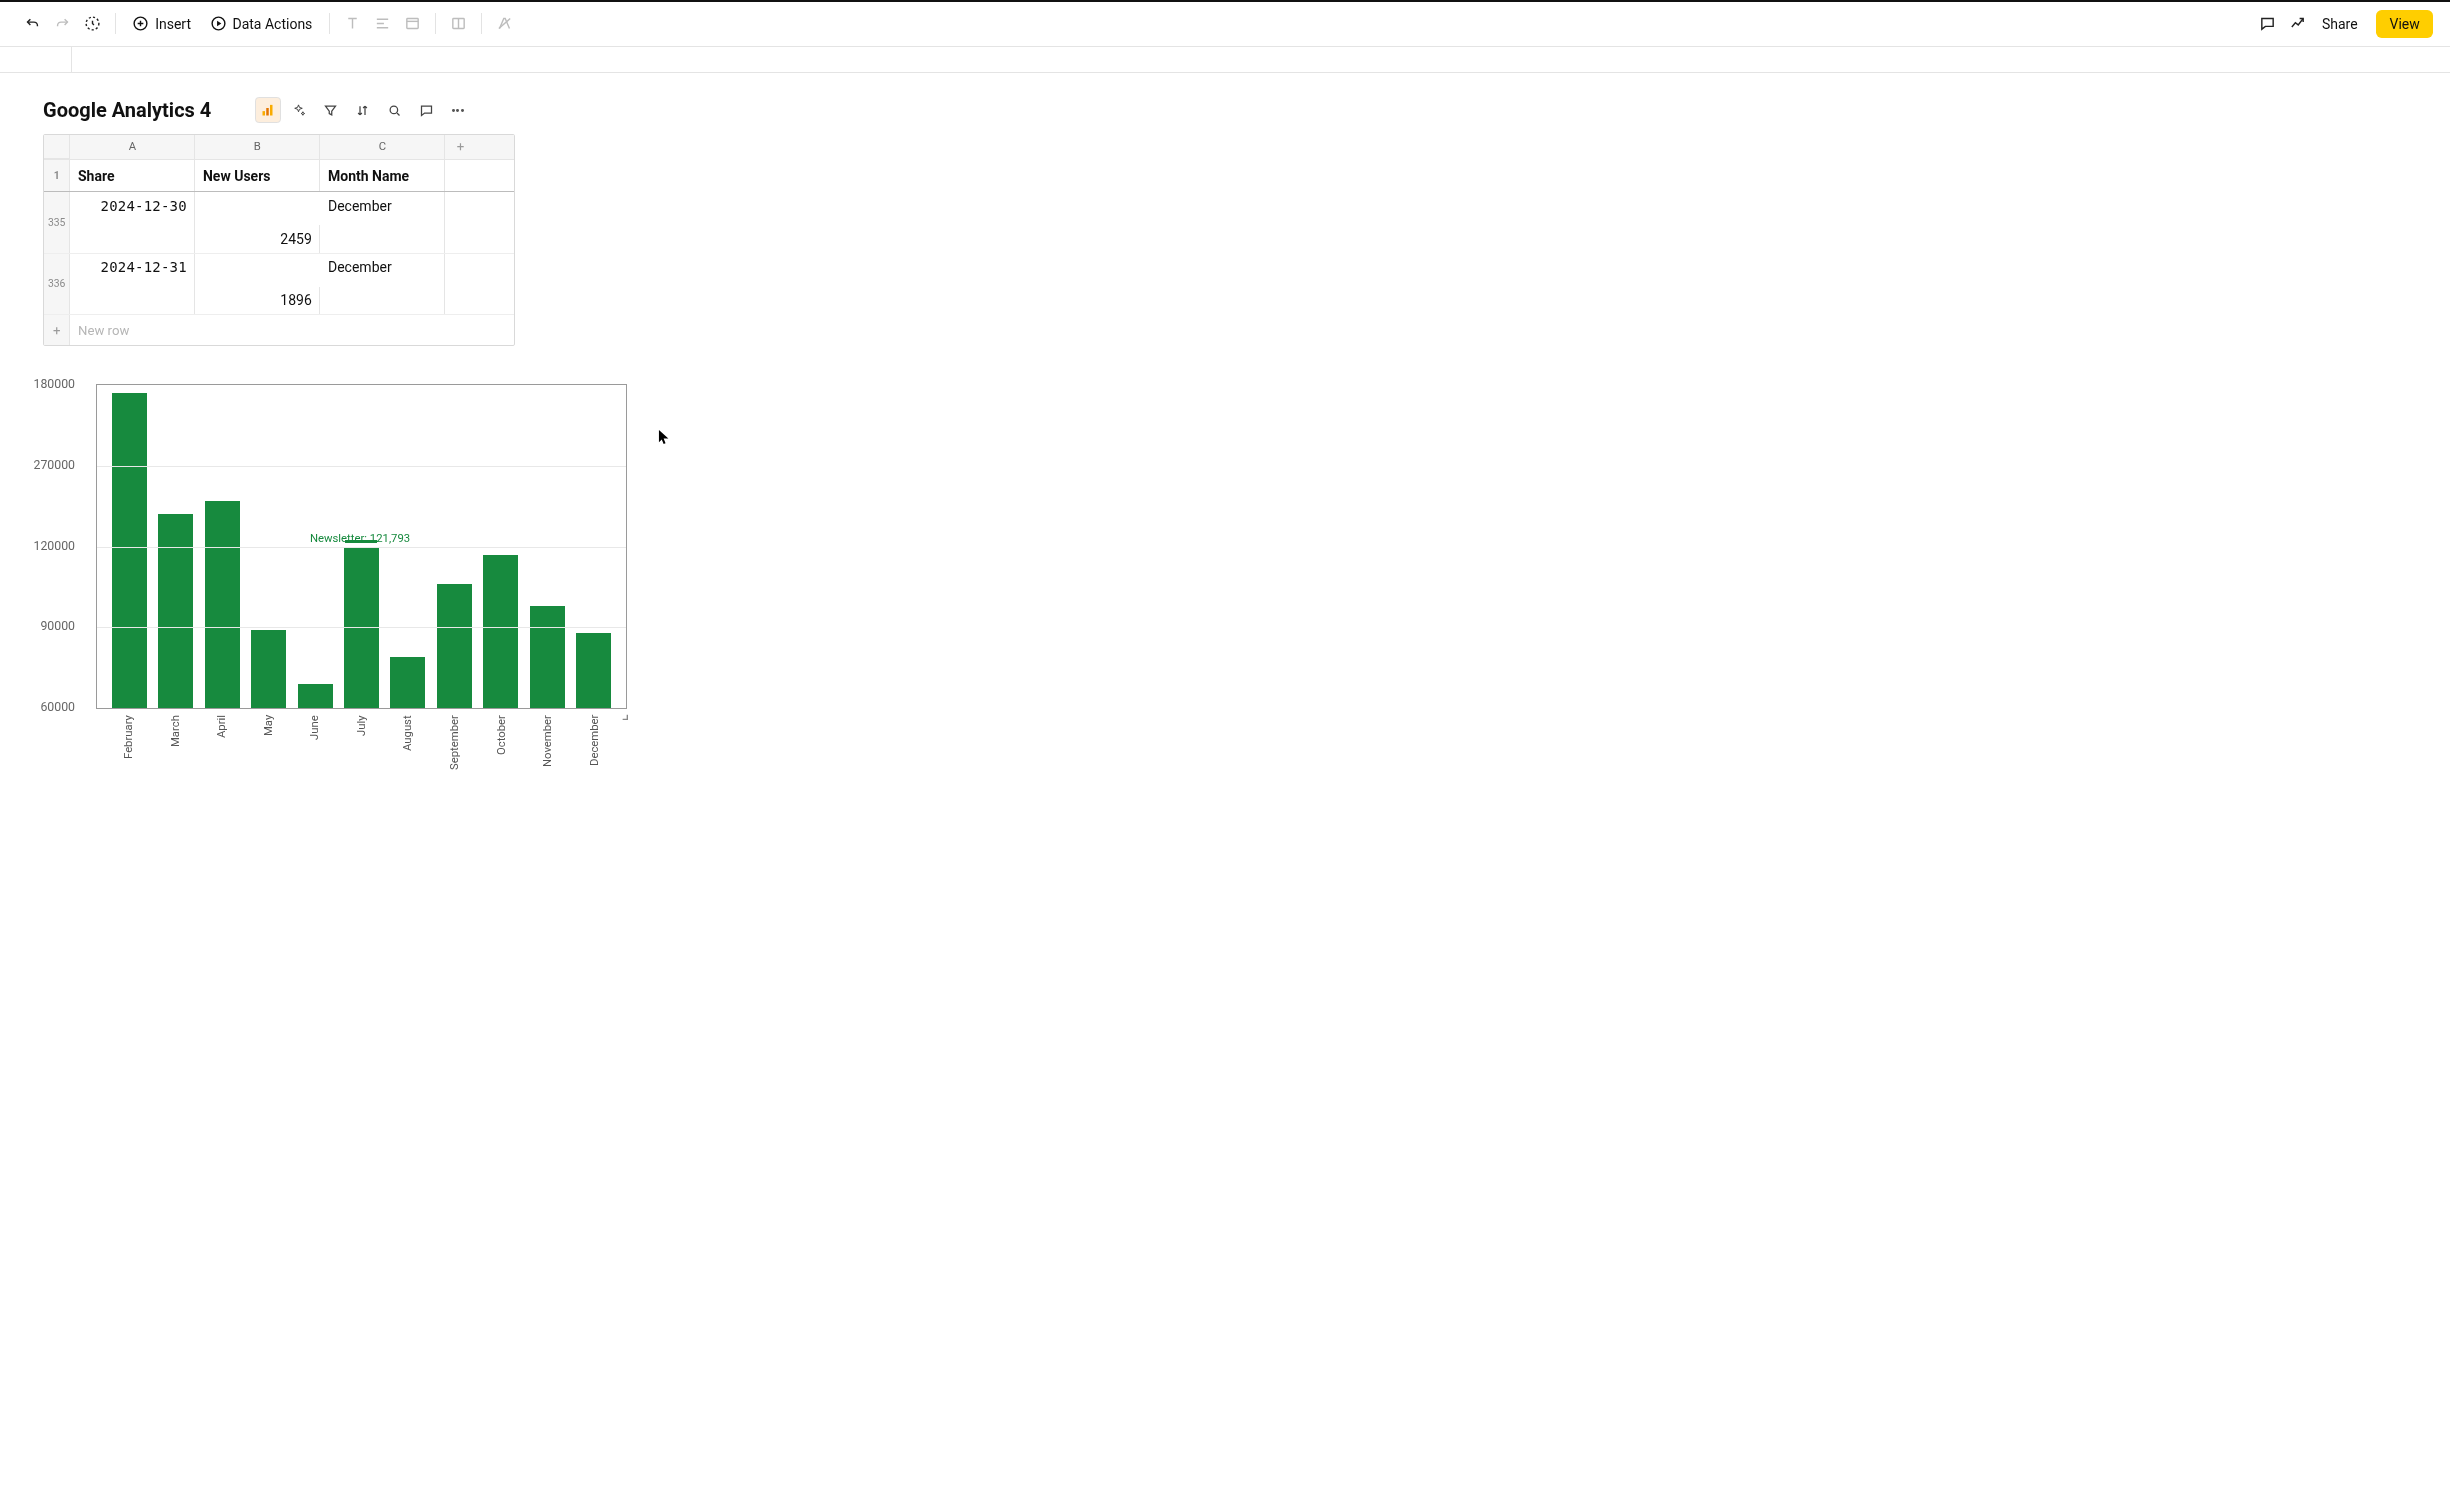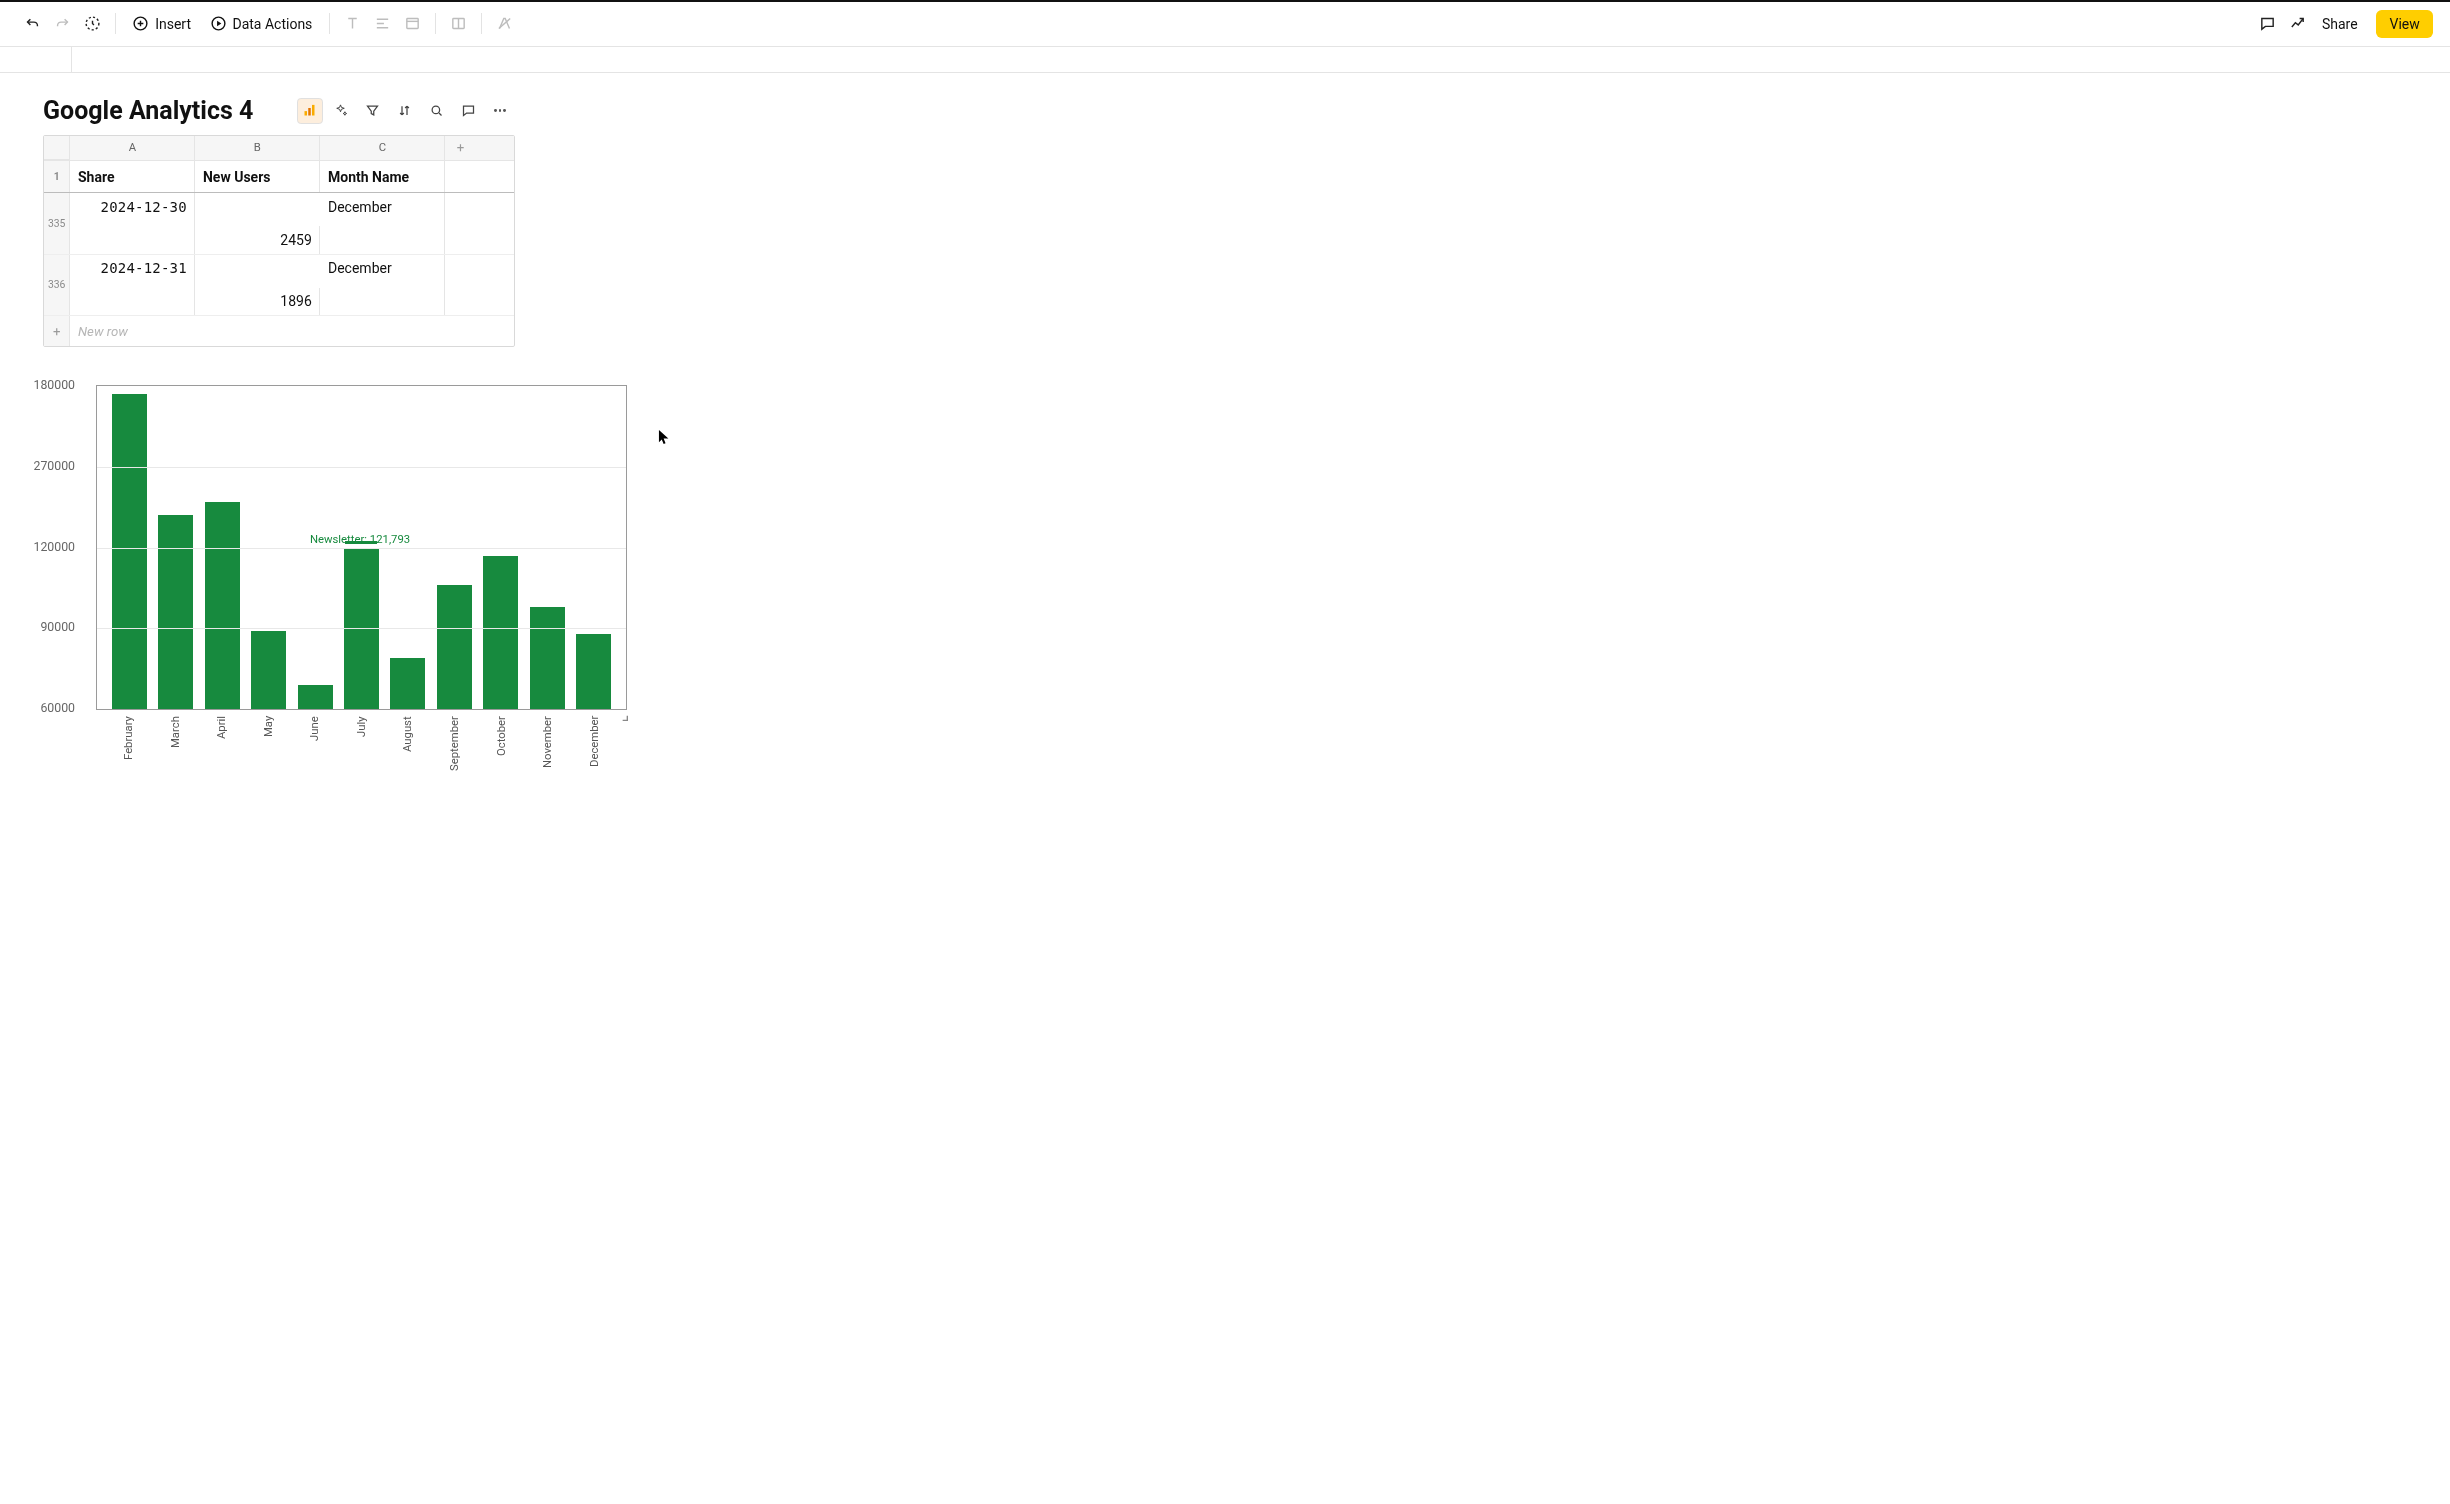--- a/index.html
+++ b/index.html
@@ -50,21 +50,21 @@
 
   
   .canvas { padding: 23px 0 38px 43px; }
 
   .block { margin-bottom: 38px; }
 
   .block-header {
     display: flex; align-items: center; gap: 9.4px;
     margin-bottom: 9.4px;
   }
-  .block-title { font-size: 25px; font-weight: 700; }
+  .block-title { font-size: 20px; font-weight: 700; }
   .block-tools { display: flex; align-items: center; gap: 3.8px; }
   .block-tool {
     width: 28px; height: 28px; display: flex; align-items: center; justify-content: center;
     border-radius: 3.8px; cursor: pointer; color: #444;
   }
   .block-tool.boxed { border: 0.9px solid #e0e0e0; }
   .block-tool svg { width: 15px; height: 15px; }
   .ga-logo {
     width: 26.4px; height: 26.4px; border-radius: 3.8px; background: #fdeedd;
     display: flex; align-items: center; justify-content: center;
@@ -87,21 +87,21 @@
   .colPlus { width: 30px; flex: none; display:flex; align-items:center; justify-content:center; }
   .colhead-row { background: #f6f6f6; border-bottom: 0.9px solid #e5e5e5; font-size: 11.3px; color: #666; }
   .colhead { text-align: center; }
   .hdr-row { font-weight: 700; border-bottom: 1.9px solid #bcbcbc; }
   .hdr-row .cell { padding: 7.6px 7.6px; font-size: 14px;}
   .data-row { border-bottom: 0.9px solid #eee; }
   .data-row .cell { font-size: 14px; }
   .cell.num { text-align: right; font-variant-numeric: tabular-nums; margin-top: 33px; }
   .cell.mono { font-family: ui-monospace, SFMono-Regular, Menlo, monospace; letter-spacing: 0.2px; text-align: right; }
   .newrow-row { color: #b6b6b6; }
-  .newrow-row .cell { padding: 7.6px 7.6px; font-style: italic; }
+  .newrow-row .cell { padding: 7.6px 7.6px; }
   .plus-btn { color: #9a9a9a; cursor: pointer; font-size: 13.2px; }
 
   
   .chart-header { display:flex; align-items:center; margin-bottom: 3.8px; }
   .chart-title { font-size: 21px; font-weight: 700; flex: 0 0 auto; }
   .chart-tools { display:flex; align-items:center; gap:3.8px; margin-left: auto; }
   .chart-block { width: 584px; }
 
   .chart-area-wrap { display:flex; }
   .ytick-col {

